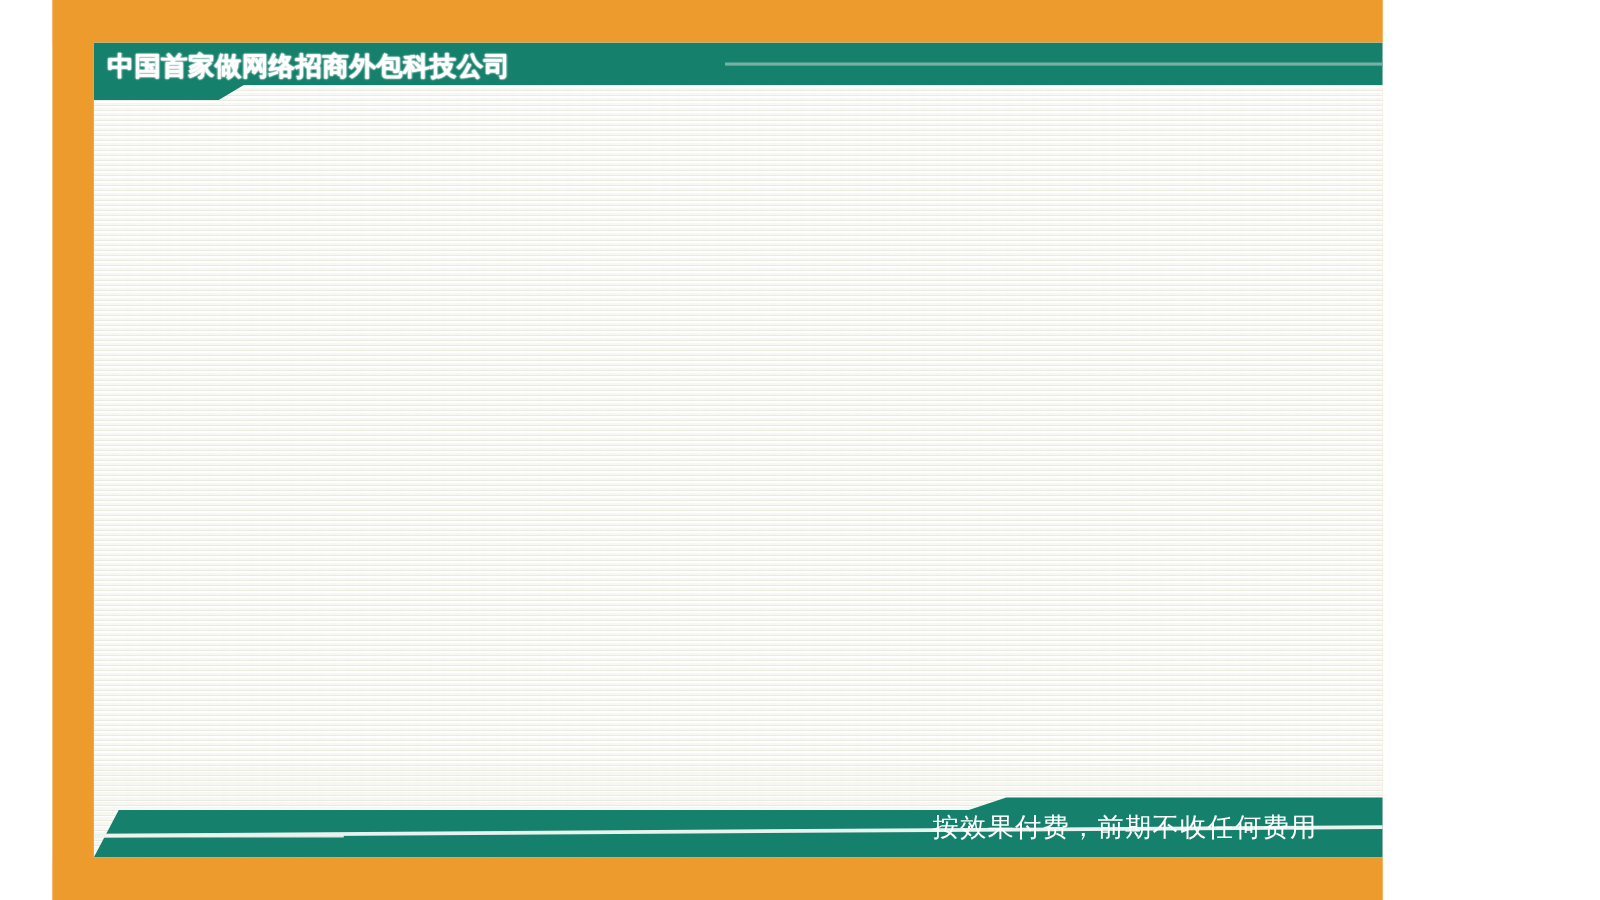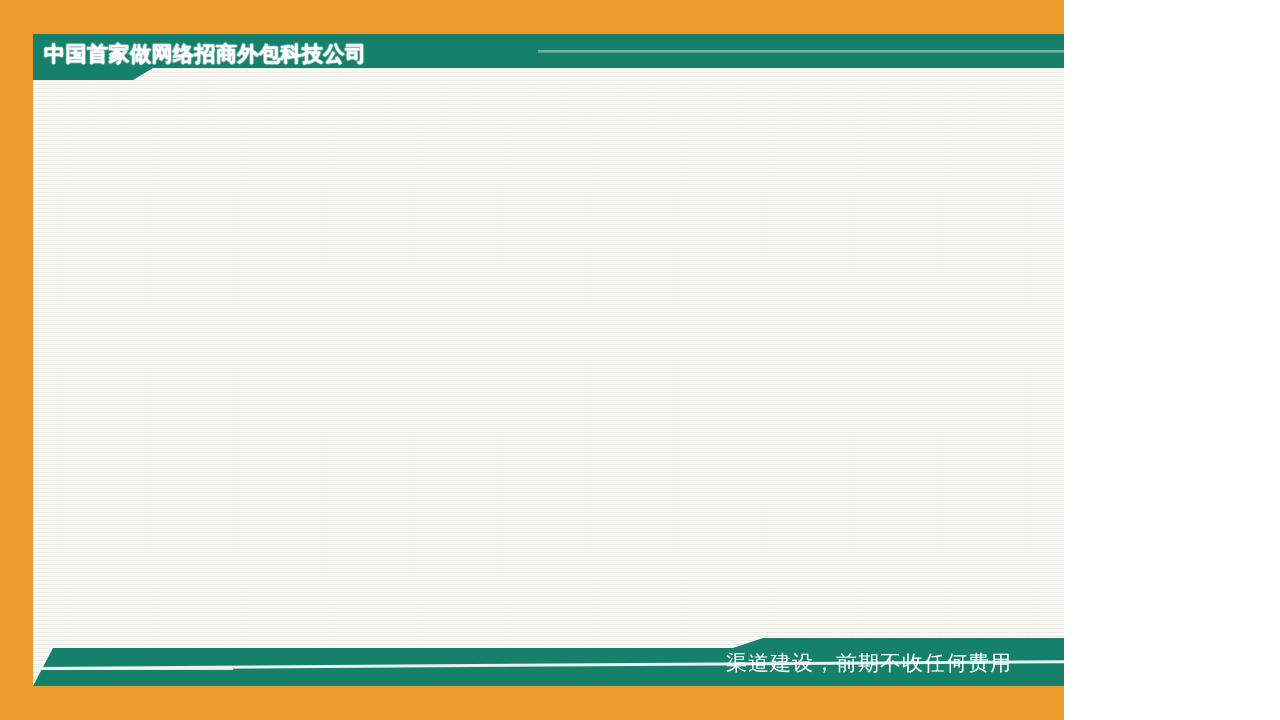--- a/index.html
+++ b/index.html
@@ -11,20 +11,21 @@
   body {
     font-family: "Liberation Sans", sans-serif;
   }
 
   .slide {
     position: relative;
     width: 1064px;
     height: 720px;
     overflow: hidden;
     background: #ee9b2e;
+    margin-left: 42px;
   }
 
   
   .canvas {
     position: absolute;
     left: 33px;
     top: 34px;
     width: 1210px;
     height: 652px;
     background-color: #f2f2ed;
@@ -191,15 +192,15 @@
   <div class="footer-shape">
     <svg viewBox="0 0 1210 52" preserveAspectRatio="none">
 
       <path d="M20,14 L700,14 L730,4 L1210,4 L1210,52 L0,52 Z" fill="#15806b"></path>
 
       <path d="M0,33 L1210,25 L1210,28 L0,36 Z" fill="#e8f2ef"></path>
 
       <rect x="0" y="34" width="200" height="2" fill="#f2f2ed" opacity="0.9"></rect>
     </svg>
   </div>
-  <div class="footer-title">渠道建设，前期不收任何费用</div>
+  <div class="footer-title">按效果付费，前期不收任何费用</div>
 
 </div>
 
 </body></html>

